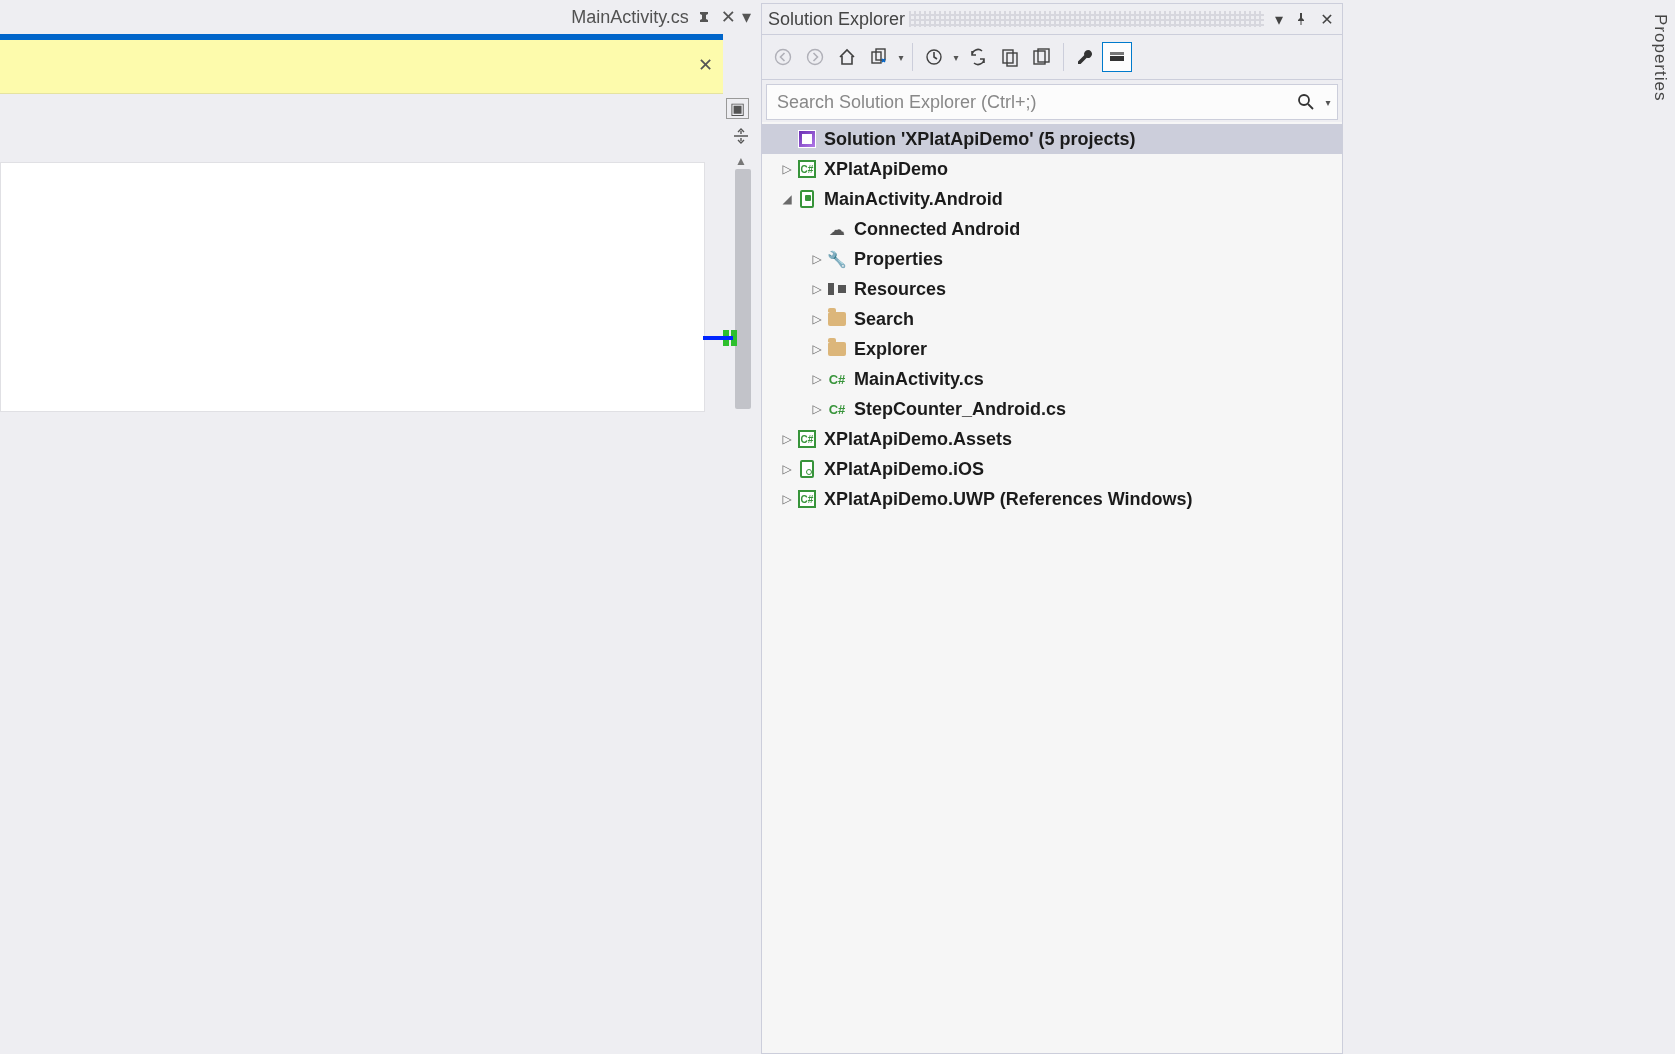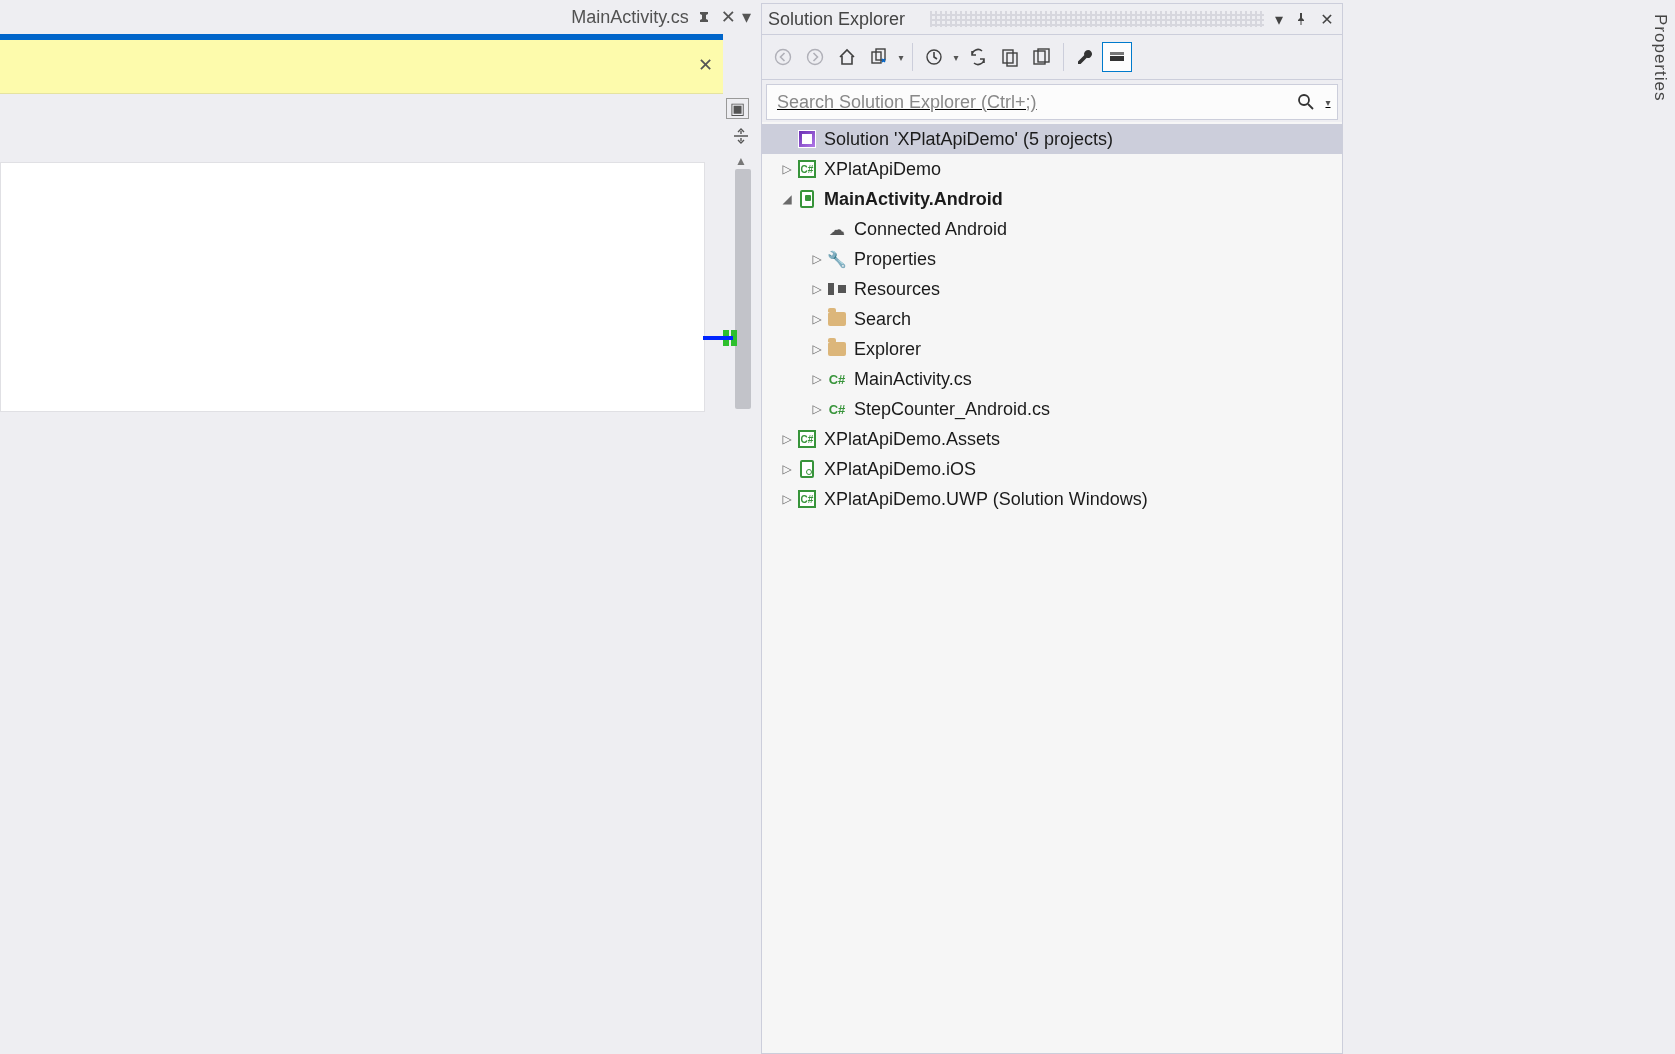--- a/index.html
+++ b/index.html
@@ -27,50 +27,50 @@
 #map-icon { position:absolute; right:8px; top:64px; color:#555; font-size:16px; border:1px solid #999; padding:0 3px;}
 #split-icon { position:absolute; right:8px; top:94px; color:#555; font-size:14px; }
 #scroll-up { position:absolute; right:10px; top:120px; font-size:12px; color:#777;}
 #scrollbar { position:absolute; right:6px; top:135px; width:16px; height:240px; background:#c2c3c9; border-radius:2px;}
 #caret-marker { position:absolute; top:302px; right:24px; width:30px; height:4px; background:#0026ff;}
 #caret-green1 { position:absolute; top:296px; right:28px; width:6px; height:16px; background:#2dbf2d;}
 #caret-green2 { position:absolute; top:296px; right:20px; width:6px; height:16px; background:#2dbf2d;}
 
 
 .panel-header { height:30px; display:flex; align-items:center; padding:0 6px; font-size:18px; color:#444; background:#eeeef2; }
-.panel-title { flex:0 0 auto; padding-right:25px;}
+.panel-title { flex:0 0 auto; padding-right:4px;}
 .panel-drag { flex:1; height:16px;
  background:repeating-linear-gradient(90deg,#bdbdc7 0 2px,transparent 2px 5px),
             repeating-linear-gradient(0deg,#bdbdc7 0 2px,transparent 2px 5px);
  background-size:5px 5px; opacity:.45; margin-right:6px;}
 .panel-actions { display:flex; align-items:center; gap:6px; }
 .panel-actions span { cursor:pointer; color:#444; font-size:16px; width:18px; text-align:center;}
 
 .toolbar { height:46px; display:flex; align-items:center; gap:2px; padding:0 6px; border-top:1px solid #cccedb; border-bottom:1px solid #cccedb; background:#eeeef2;}
 .tb-btn { width:30px; height:30px; display:flex; align-items:center; justify-content:center; color:#414141; border:1px solid transparent; cursor:pointer;}
 .tb-btn.disabled { color:#b0b0b8; cursor:default;}
 .tb-btn.selected { border:1px solid #007acc; background:#fdfdfd;}
 .tb-sep { width:1px; height:28px; background:#cccedb; margin:0 4px;}
 .tb-drop { width:10px; font-size:10px; color:#555; text-align:center;}
 
-.searchbar { height:36px; margin:4px 4px 2px 4px; display:flex; align-items:center; background:#fcfcfc; border:1px solid #cccedb;text-decoration:underline; }
+.searchbar { height:36px; margin:4px 4px 2px 4px; display:flex; align-items:center; background:#fcfcfc; border:1px solid #cccedb; }
 .searchbar input { flex:1; border:none; outline:none; font-size:18px; padding:0 10px; background:transparent; color:#333;}
 .searchbar input::placeholder { color:#888;}
 .search-icon { width:26px; text-align:center; color:#333; font-size:18px;}
 .search-drop { width:14px; text-align:center; font-size:10px; color:#555; padding-right:4px;}
 
 .tree { flex:1; overflow:auto; background:#f6f6f6; padding-top:2px;}
 .row { display:flex; align-items:center; height:30px; font-size:18px; color:#1b1b1b; cursor:pointer; white-space:nowrap;}
 .row.selected { background:#cccedb;}
 .row.bold .label { font-weight:600;}
 .indent { flex:0 0 auto;}
 .exp { width:18px; text-align:center; color:#6a6a6a; font-size:12px; user-select:none;}
 .exp.blank { visibility:hidden;}
 .ico { width:22px; height:22px; flex:0 0 22px; margin-right:6px; display:flex; align-items:center; justify-content:center;}
-.label { padding-right:8px;}
+.label { padding-right:8px;font-weight:bold;}
 
 
 .i-sln { width:18px; height:18px; background:linear-gradient(135deg,#6b2fb3 0%,#b179e8 100%); border:1px solid #fff; position:relative;}
 .i-sln::after{content:"";position:absolute;inset:3px;background:#fff;}
 .i-csproj { width:18px; height:18px; border:2px solid #37943a; font-size:10px; font-weight:700; color:#37943a; display:flex; align-items:center; justify-content:center; background:#fff;}
 .i-csproj::before{content:"C#";}
 .i-android { width:14px; height:18px; border:2px solid #37943a; border-radius:2px; position:relative; background:#fff;}
 .i-android::after{content:"";position:absolute;left:3px;top:3px;width:6px;height:6px;background:#37943a;border-radius:1px;}
 .i-ios { width:14px; height:18px; border:2px solid #37943a; border-radius:2px; position:relative; background:#fff;}
 .i-ios::after{content:"";position:absolute;left:4px;bottom:1px;width:4px;height:4px;border:1px solid #37943a;border-radius:50%;}
@@ -331,21 +331,21 @@
           </span>
         <span class="label">XPlatApiDemo.iOS</span>
       </div>
 
       <div class="row">
         <span class="indent" style="width:16px"></span>
         <span class="exp">▷</span>
         <span class="ico">
             <span class="i-csproj"></span>
           </span>
-        <span class="label">XPlatApiDemo.UWP (Solution Windows)</span>
+        <span class="label">XPlatApiDemo.UWP (References Windows)</span>
       </div>
 
     </div>
   </div>
 
   <div id="sidebar-right"></div>
   <div id="props-tab">
     <span>Properties</span>
   </div>
 

